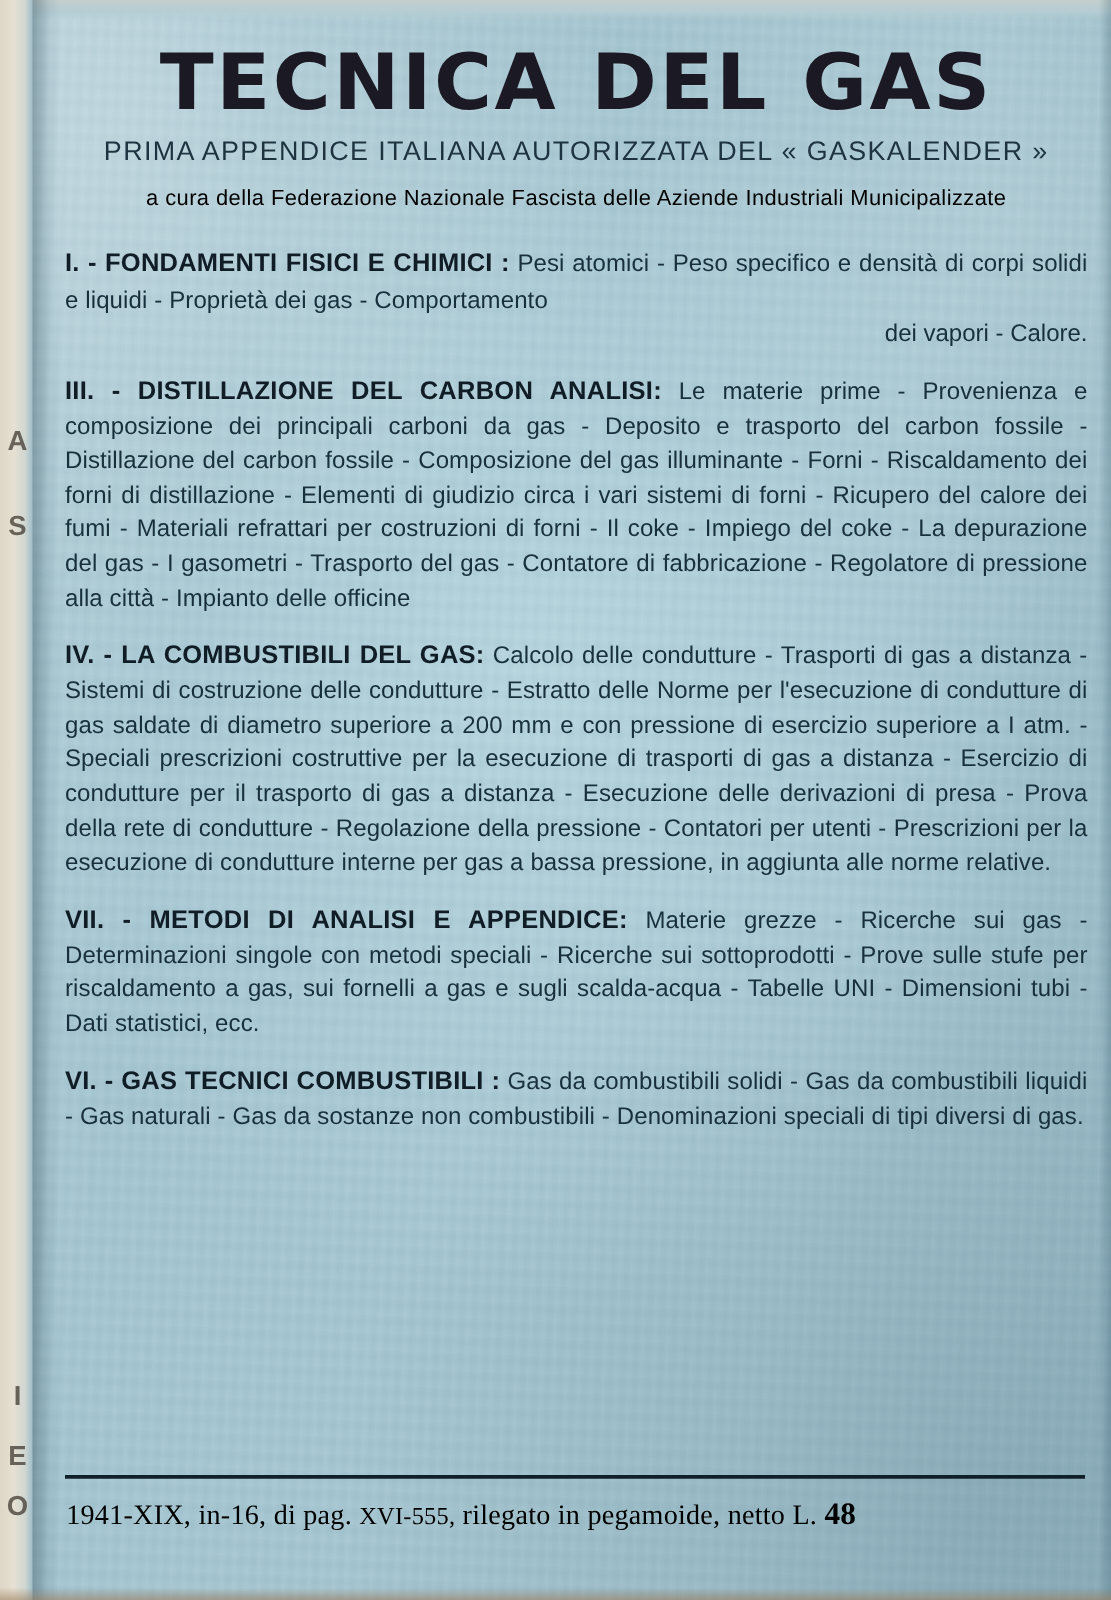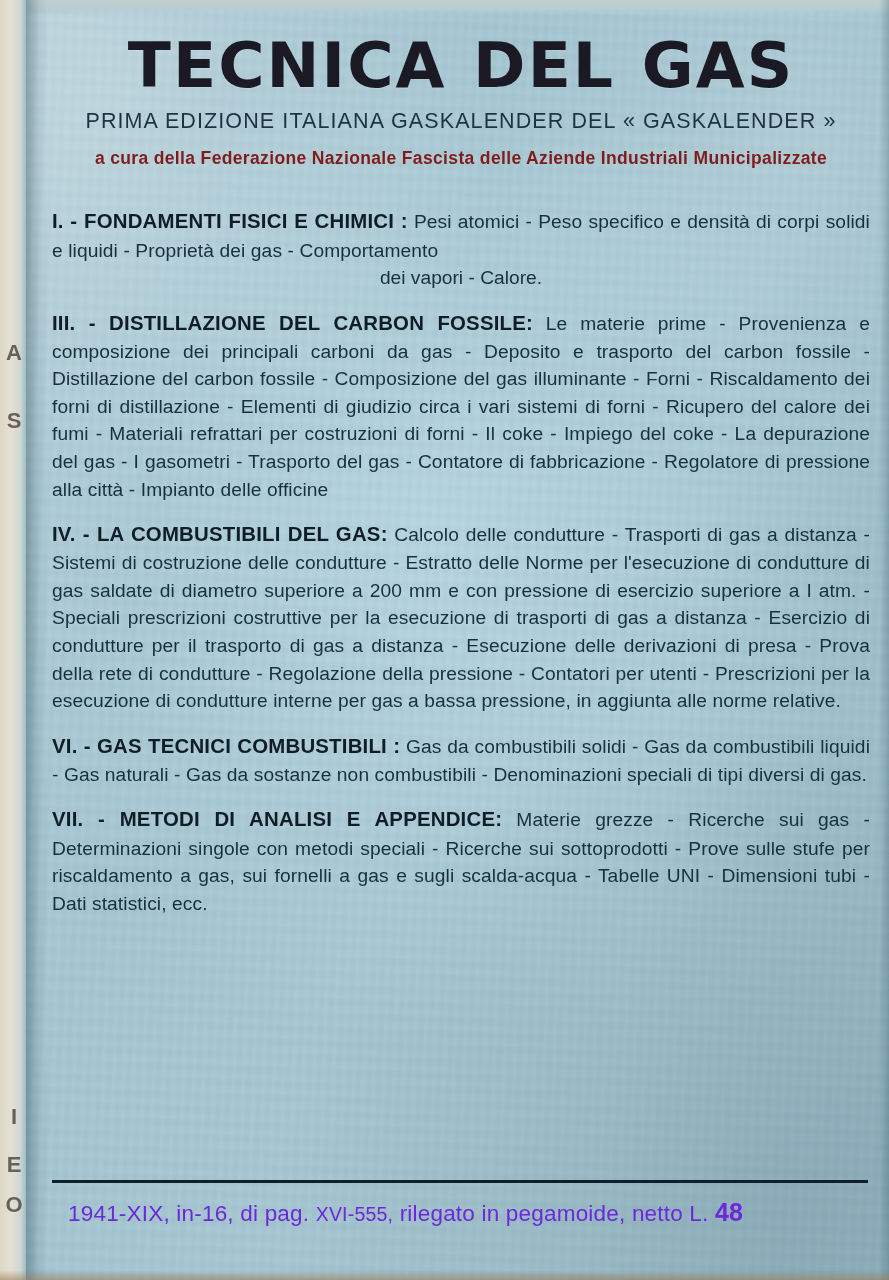--- a/index.html
+++ b/index.html
@@ -120,27 +120,26 @@
     letter-spacing: 1.1px;
     color: #1d3440;
     white-space: nowrap;
   }
   .byline {
     margin: 14px 0 0 0;
     text-align: center;
     font-family: "Liberation Sans", sans-serif;
     font-size: 17.5px;
     letter-spacing: 0.35px;
-    color: #7f1d1d;
+    color: #000000;
     white-space: nowrap;
-    font-weight: bold;
   }
 
   .sections {
-    margin-top: 38px;
+    margin-top: 28px;
   }
   .section {
     margin-bottom: 17px;
     font-family: "Liberation Sans", sans-serif;
     font-size: 19.2px;
     line-height: 1.435;
     text-align: justify;
     text-justify: inter-word;
     color: #17303c;
     hyphens: none;
@@ -151,41 +150,41 @@
     letter-spacing: 0.2px;
     color: #101d27;
   }
   .section .body {
     letter-spacing: 0.1px;
   }
   
   .section.center-last > .inner { display: block; }
   .section .lastline {
     display: block;
-    text-align: center;
+    text-align: right;
     margin-top: -0.1px;
   }
 
   .rule {
     position: absolute;
     left: 0;
     top: 1180px;
     width: 816px;
     height: 3px;
     background: #10202a;
   }
   .footer {
     position: absolute;
-    left: 16px;
+    left: 1px;
     top: 1198px;
     width: 818px;
-    font-family: Liberation Sans, sans-serif;
+    font-family: Liberation Serif, serif;
     font-size: 22.5px;
     letter-spacing: 0.2px;
-    color: #6d28d9;
+    color: #000000;
     white-space: nowrap;
   }
   .footer .price {
     font-weight: 700;
     font-size: 25px;
   }
   .footer .roman { font-size: 19.5px; }
 </style>
 </head>
 <body>
@@ -208,51 +207,51 @@
     <div class="frag" style="top:408px">S</div>
     <div class="frag" style="top:1104px">I</div>
     <div class="frag" style="top:1152px">E</div>
     <div class="frag" style="top:1192px">O</div>
   </div>
 
   <div class="content">
 
     <h1 class="title"><span>TECNICA</span><span class="gap"></span><span>DEL</span><span class="gap"></span><span>GAS</span></h1>
 
-    <p class="subtitle">PRIMA EDIZIONE ITALIANA GASKALENDER DEL « GASKALENDER »</p>
+    <p class="subtitle">PRIMA APPENDICE ITALIANA AUTORIZZATA DEL « GASKALENDER »</p>
     <p class="byline">a cura della Federazione Nazionale Fascista delle Aziende Industriali Municipalizzate</p>
 
     <div class="sections">
 
       <div class="section center-last">
         <span class="inner"><span class="heading">I. - FONDAMENTI FISICI E CHIMICI :</span>
         <span class="body">Pesi atomici - Peso specifico e densità di corpi solidi e liquidi - Proprietà dei gas - Comportamento</span></span>
         <span class="lastline">dei vapori - Calore.</span>
       </div>
 
 
       <div class="section center-last">
-        <span class="inner"><span class="heading">III. - DISTILLAZIONE DEL CARBON FOSSILE:</span>
+        <span class="inner"><span class="heading">III. - DISTILLAZIONE DEL CARBON ANALISI:</span>
         <span class="body">Le materie prime - Provenienza e composizione dei principali carboni da gas - Deposito e trasporto del carbon fossile - Distillazione del carbon fossile - Composizione del gas illuminante - Forni - Riscaldamento dei forni di distillazione - Elementi di giudizio circa i vari sistemi di forni - Ricupero del calore dei fumi - Materiali refrattari per costruzioni di forni - Il coke - Impiego del coke - La depurazione del gas - I gasometri - Trasporto del gas - Contatore di fabbricazione - Regolatore di pressione alla città - Impianto delle officine</span></span>
       </div>
 
       <div class="section">
         <span class="heading">IV. - LA COMBUSTIBILI DEL GAS:</span>
         <span class="body">Calcolo delle condutture - Trasporti di gas a distanza - Sistemi di costruzione delle condutture - Estratto delle Norme per l'esecuzione di condutture di gas saldate di diametro superiore a 200 mm e con pressione di esercizio superiore a I atm. - Speciali prescrizioni costruttive per la esecuzione di trasporti di gas a distanza - Esercizio di condutture per il trasporto di gas a distanza - Esecuzione delle derivazioni di presa - Prova della rete di condutture - Regolazione della pressione - Contatori per utenti - Prescrizioni per la esecuzione di condutture interne per gas a bassa pressione, in aggiunta alle norme relative.</span>
       </div>
 
 
       <div class="section">
+        <span class="heading">VII. - METODI DI ANALISI E APPENDICE:</span>
+        <span class="body">Materie grezze - Ricerche sui gas - Determinazioni singole con metodi speciali - Ricerche sui sottoprodotti - Prove sulle stufe per riscaldamento a gas, sui fornelli a gas e sugli scalda-acqua - Tabelle UNI - Dimensioni tubi - Dati statistici, ecc.</span>
+      </div>
+
+      <div class="section">
         <span class="heading">VI. - GAS TECNICI COMBUSTIBILI :</span>
         <span class="body">Gas da combustibili solidi - Gas da combustibili liquidi - Gas naturali - Gas da sostanze non combustibili - Denominazioni speciali di tipi diversi di gas.</span>
-      </div>
-
-      <div class="section">
-        <span class="heading">VII. - METODI DI ANALISI E APPENDICE:</span>
-        <span class="body">Materie grezze - Ricerche sui gas - Determinazioni singole con metodi speciali - Ricerche sui sottoprodotti - Prove sulle stufe per riscaldamento a gas, sui fornelli a gas e sugli scalda-acqua - Tabelle UNI - Dimensioni tubi - Dati statistici, ecc.</span>
       </div>
 
     </div>
 
     <div class="rule"></div>
 
     <div class="footer"><span>1941-XIX,</span>
       <span>in-16,</span>
       <span>di pag.</span>
       <span class="roman">XVI-555,</span>

